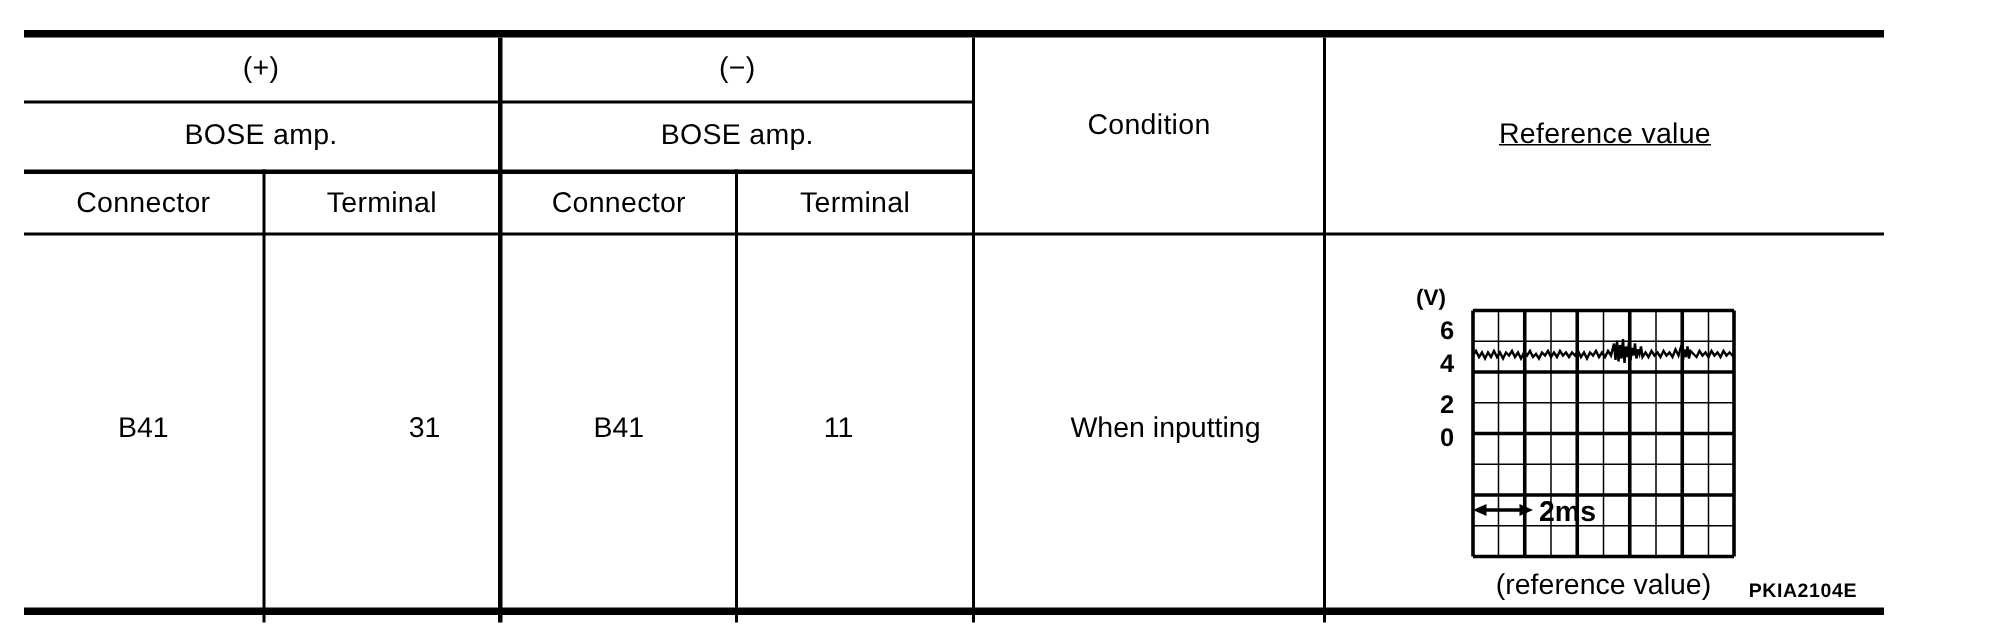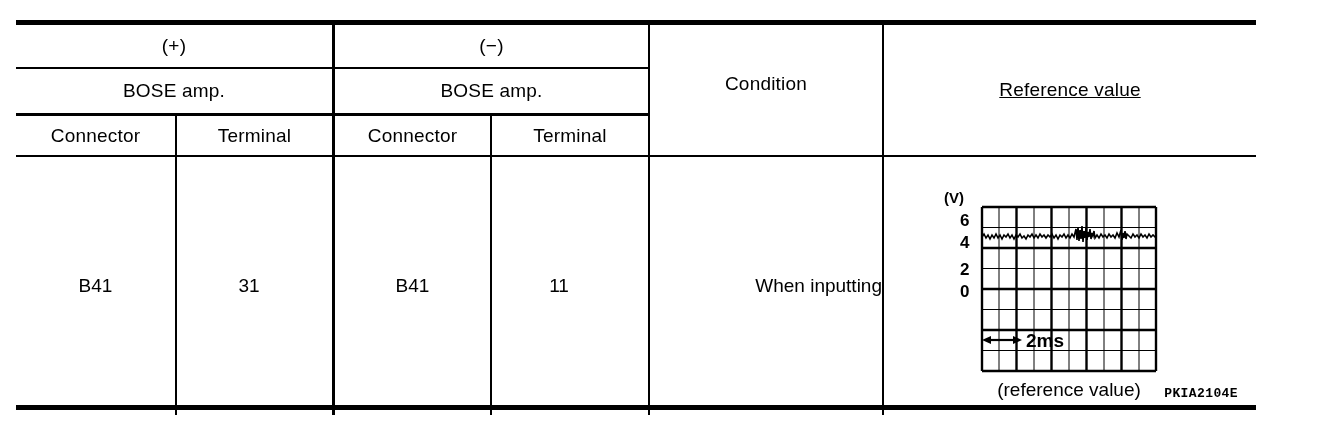--- a/index.html
+++ b/index.html
@@ -78,27 +78,27 @@
 
   
   .cell {
     position: absolute;
     display: flex;
     align-items: center;
     justify-content: center;
     font-size: 19px;
   }
   .cell-con1 { left: 0;    top: 132px; width: 159px; height: 258px; }
-  .cell-ter1 { left: 144px; top: 132px; width: 178px; height: 258px; }
+  .cell-ter1 { left: 178px; top: 132px; width: 178px; height: 258px; }
   .cell-con2 { left: 319px; top: 132px; width: 155px; height: 258px; }
   .cell-ter2 { left: 476px; top: 132px; width: 134px; height: 258px; }
 
   .cell-cond {
     left: 634px; top: 132px; width: 232px; height: 258px;
-    justify-content: flex-end;
+    justify-content: center;
     padding-left: 22px;
     box-sizing: border-box;
     line-height: 1.5;
     text-align: left;
   }
   .cell-cond .cond-text { display: block; }
 
   .cell-ref {
     left: 868px; top: 132px; width: 372px; height: 258px;
     display: block;
@@ -114,21 +114,21 @@
   }
   .scope-svg { display: block; }
 
   .code-label {
     position: absolute;
     right: 18px;
     bottom: 14px;
     font-size: 13px;
     font-weight: bold;
     letter-spacing: 0.4px;
-    font-family: Liberation Mono, monospace;
+    font-family: Liberation Sans, sans-serif;
   }
 </style>
 </head>
 <body>
 
 <div class="page">
 
   <div class="spec-table">
 
     <div class="hrule h1"></div>

